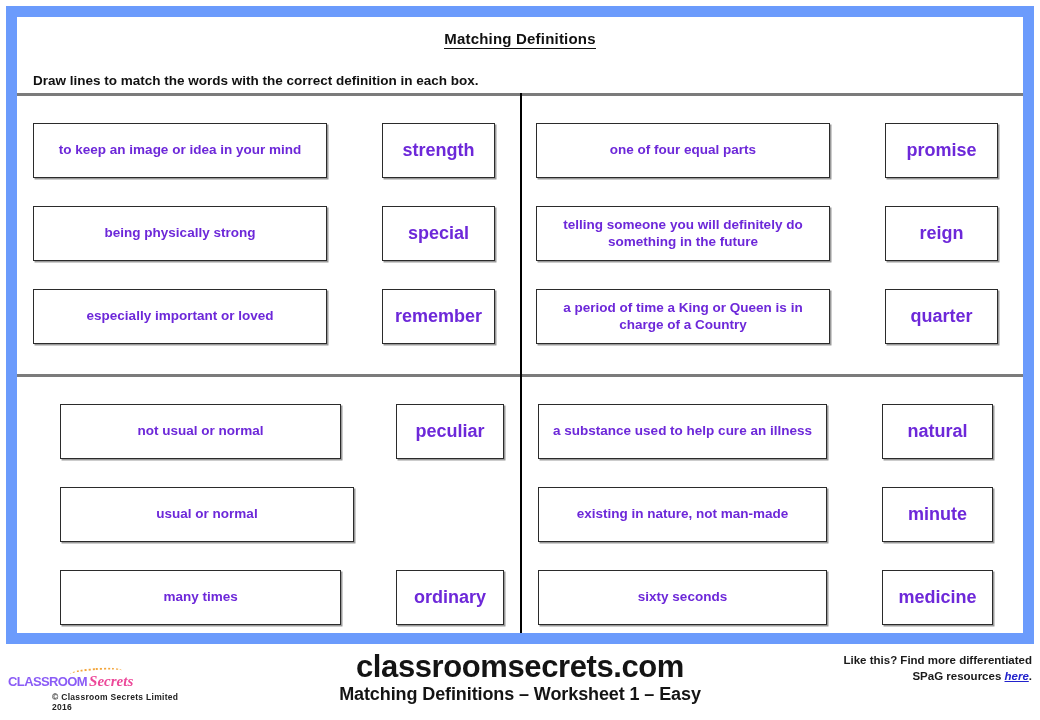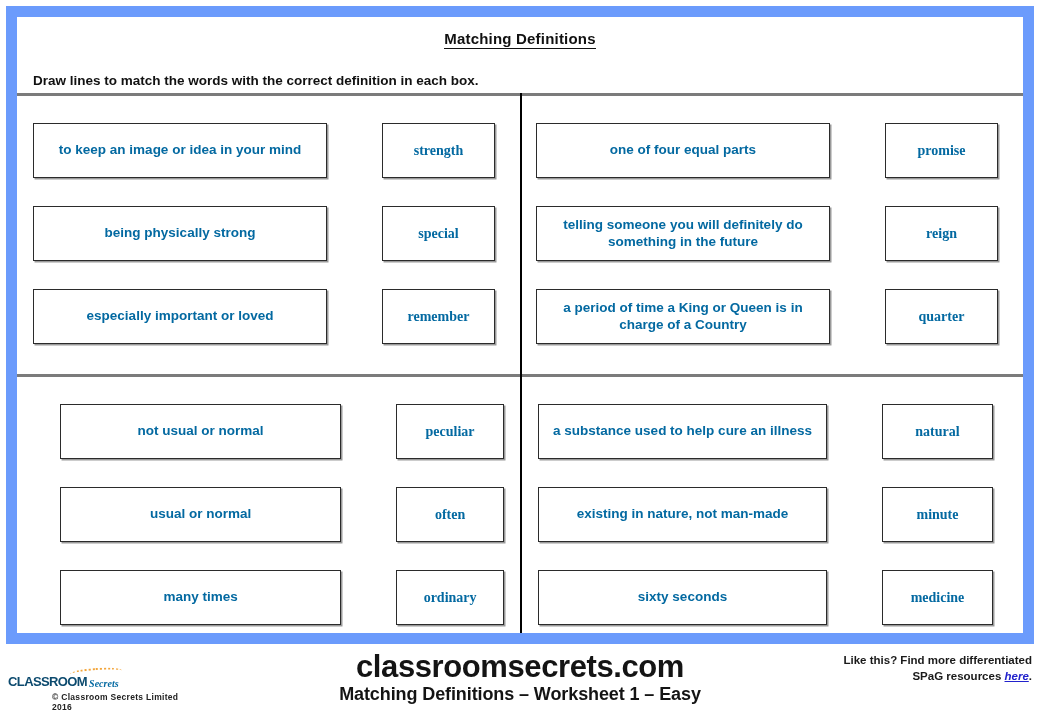--- a/index.html
+++ b/index.html
@@ -106,36 +106,35 @@
     height: 83px;
   }
   .def-box, .word-box {
     border: 1.6px solid #2b2b2b;
     background: #ffffff;
     box-shadow: 1.5px 1.5px 0 0 #9a9a9a;
     display: flex;
     align-items: center;
     justify-content: center;
     text-align: center;
-    color: #0369a1;
+    color: #6d28d9;
     font-weight: 700;
     line-height: 1.22;
   }
   .def-box {
     width: 294px;
     height: 55px;
     font-size: 13.5px;
     padding: 2px 8px;
   }
   .word-box {
     width: 113px;
     height: 55px;
-    font-size: 14px;
+    font-size: 18px;
     margin-left: 55px;
-    font-family: Liberation Serif, serif;
   }
 
   
   .footer {
     position: absolute;
     left: 0;
     top: 646px;
     width: 1040px;
     height: 74px;
     background: #ffffff;
@@ -185,30 +184,30 @@
   }
   .logo {
     display: flex;
     align-items: flex-end;
     line-height: 1;
     height: 16px;
   }
   .logo-classroom {
     font-size: 13px;
     font-weight: 800;
-    color: #0c4a6e;
+    color: #8b5cf6;
     letter-spacing: -0.6px;
     transform: scaleY(1.05);
   }
   .logo-secrets {
     font-family: "Liberation Serif", serif;
     font-style: italic;
-    font-size: 10px;
+    font-size: 15px;
     font-weight: 700;
-    color: #0369a1;
+    color: #ec4899;
     margin-left: 2px;
     position: relative;
     top: 1px;
   }
   .logo-swash {
     position: absolute;
     left: 62px;
     top: -4px;
     width: 52px;
     height: 9px;
@@ -275,21 +274,20 @@
         </div>
       </div>
 
       <div class="quadrant q-bl">
         <div class="pair-row">
           <div class="def-box">not usual or normal</div>
           <div class="word-box">peculiar</div>
         </div>
         <div class="pair-row">
           <div class="def-box">usual or normal</div>
-          <div class="word-box">often</div>
         </div>
         <div class="pair-row">
           <div class="def-box">many times</div>
           <div class="word-box">ordinary</div>
         </div>
       </div>
 
       <div class="quadrant q-br">
         <div class="pair-row">
           <div class="def-box">a substance used to help cure an illness</div>

